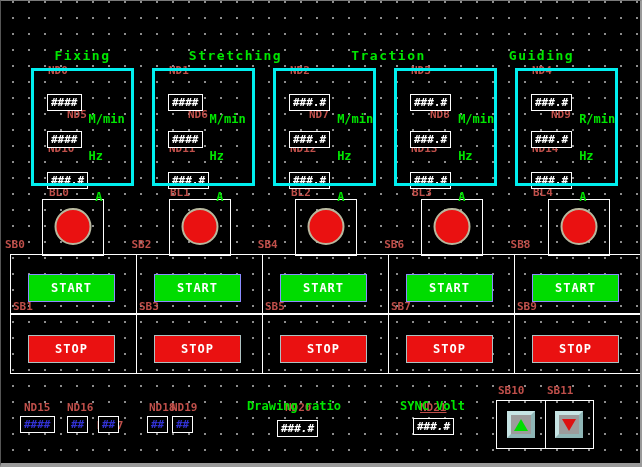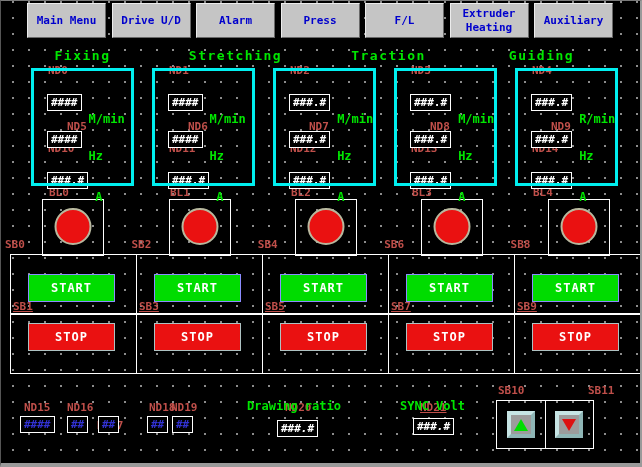--- a/index.html
+++ b/index.html
@@ -29,21 +29,21 @@
     padding:0 2px;cursor:pointer;
   }
   
   .headers{position:absolute;left:21px;top:47px;display:grid;grid-template-columns:repeat(5,121px);gap:32px;}
   .hdr{justify-self:center;color:var(--green);font:bold 13px "DejaVu Sans Mono",monospace;letter-spacing:1.5px;}
   .panels{position:absolute;left:21px;top:67px;display:grid;grid-template-columns:repeat(5,121px);justify-items:center;}
   .panel{position:relative;width:103px;height:118px;}
   .panel::before{content:"";position:absolute;inset:0;border:3px solid var(--cyan);z-index:3;pointer-events:none;}
   .nd{position:absolute;color:var(--red-label);font:bold 11px "DejaVu Sans Mono",monospace;z-index:1;white-space:nowrap;}
   .nd-a{top:-4px;left:17px;}
-  .nd-b{top:52px;left:17px;padding-left:19px;}
+  .nd-b{top:40px;left:17px;padding-left:19px;}
   .nd-c{top:74px;left:17px;}
   .vrow{position:absolute;left:16px;display:flex;align-items:center;gap:7px;z-index:2;white-space:nowrap;}
   .row-a{top:11px;} .row-b{top:48px;} .row-c{top:89px;}
   .vbox{border:1px solid #fff;background:#000;color:#fff;font:bold 11px/13px "DejaVu Sans Mono",monospace;padding:1px 3px;}
   .unit{color:var(--green);font:bold 12px "DejaVu Sans Mono",monospace;margin-top:33px;}
   .bl-row{position:absolute;left:21px;top:185px;display:grid;grid-template-columns:repeat(5,121px);}
   .bl{margin-left:27px;color:var(--red-label);font:bold 11px "DejaVu Sans Mono",monospace;}
   
   .lamps{position:absolute;left:9px;top:198px;width:632px;display:grid;grid-template-columns:repeat(5,1fr);}
   .lamp-cell{position:relative;height:58px;}
@@ -54,64 +54,55 @@
   
   .row5{position:absolute;left:9px;width:632px;box-sizing:border-box;border:1px solid #fff;display:grid;grid-template-columns:repeat(5,1fr);}
   .start-row{top:253px;height:60px;}
   .stop-row{top:313px;height:60px;}
   .cell{position:relative;border-right:1px solid #fff;}
   .cell:last-child{border-right:none;}
   .btn{position:absolute;left:17px;width:87px;height:28px;box-sizing:border-box;
        display:flex;align-items:center;justify-content:center;
        color:#fff;font:bold 12px "DejaVu Sans Mono",monospace;letter-spacing:1px;cursor:pointer;}
   .btn-start{top:19px;background:var(--start-green);border:1px solid #8c8cff;}
-  .btn-stop{top:8px;background:var(--stop-red);border:1px solid #aec2c2;}
-  .cell-sb{position:absolute;left:2px;bottom:0px;text-decoration:underline;}
+  .btn-stop{top:20px;background:var(--stop-red);border:1px solid #aec2c2;}
+  .cell-sb{position:absolute;left:2px;bottom:0px;}
   
   .ndb-label{position:absolute;top:400px;}
   .ndb-box{position:absolute;top:415px;border:1px solid #fff;background:#000;color:var(--blue-value);
            font:bold italic 11px/13px "DejaVu Sans Mono",monospace;padding:1px 3px;}
   .lp1{left:23px;} .lp2{left:66px;} .lp3{left:96px;margin-top:18px;} .lp4{left:148px;} .lp5{left:170px;}
   .bp1{left:19px;} .bp2{left:66px;} .bp3{left:97px;} .bp4{left:146px;} .bp5{left:171px;}
   .labeled-box{position:absolute;width:120px;height:40px;}
   .drawing{left:246px;top:398px;}
   .sync{left:399px;top:398px;}
   .glabel{position:absolute;left:0;top:0;color:var(--green);font:bold 12px "DejaVu Sans Mono",monospace;z-index:2;white-space:nowrap;}
   .tag-behind{position:absolute;top:2px;color:var(--red-label);font:bold 11px "DejaVu Sans Mono",monospace;z-index:1;}
   .drawing .tag-behind{left:38px;} .sync .tag-behind{left:20px;text-decoration:underline;}
   .wbox{position:absolute;border:1px solid #fff;background:#000;color:#fff;
         font:bold italic 11px/13px "DejaVu Sans Mono",monospace;padding:1px 3px;z-index:2;}
   .drawing .wbox{left:30px;top:21px;} .sync .wbox{left:13px;top:19px;}
   .sb10{position:absolute;left:497px;top:383px;}
-  .sb11{position:absolute;left:546px;top:383px;margin-left:41px;}
+  .sb11{position:absolute;left:546px;top:383px;}
   .updown{position:absolute;left:495px;top:399px;width:98px;height:49px;box-sizing:border-box;border:1px solid #fff;display:flex;}
   .ud-cell{flex:1;display:flex;align-items:center;justify-content:center;}
   .ud-cell + .ud-cell{border-left:1px solid #fff;}
   .ud-btn{width:28px;height:27px;box-sizing:border-box;background:#9c9c9c;
           border:4px solid;border-color:#c6e4e4 #8fb6b6 #8fb6b6 #c6e4e4;
           display:flex;align-items:center;justify-content:center;padding:0;cursor:pointer;}
   .tri{width:0;height:0;border-left:7px solid transparent;border-right:7px solid transparent;}
   .tri.up{border-bottom:12px solid #00dd00;}
   .tri.down{border-top:12px solid #dd1111;}
   button{font-family:inherit;}
 </style>
 </head>
 <body>
 
 <div class="screen">
 
-  <div class="menu">
-    <button class="menu-btn">Main Menu</button>
-    <button class="menu-btn">Drive U/D</button>
-    <button class="menu-btn">Alarm</button>
-    <button class="menu-btn">Press</button>
-    <button class="menu-btn">F/L</button>
-    <button class="menu-btn">Extruder Heating</button>
-    <button class="menu-btn">Auxiliary</button>
-  </div>
 
   <div class="headers">
     <span class="hdr">Fixing</span>
     <span class="hdr">Stretching</span>
     <span class="hdr">Traction</span>
     <span class="hdr">Guiding</span>
     <span class="hdr">Extruder</span>
   </div>
 
   <div class="panels">

